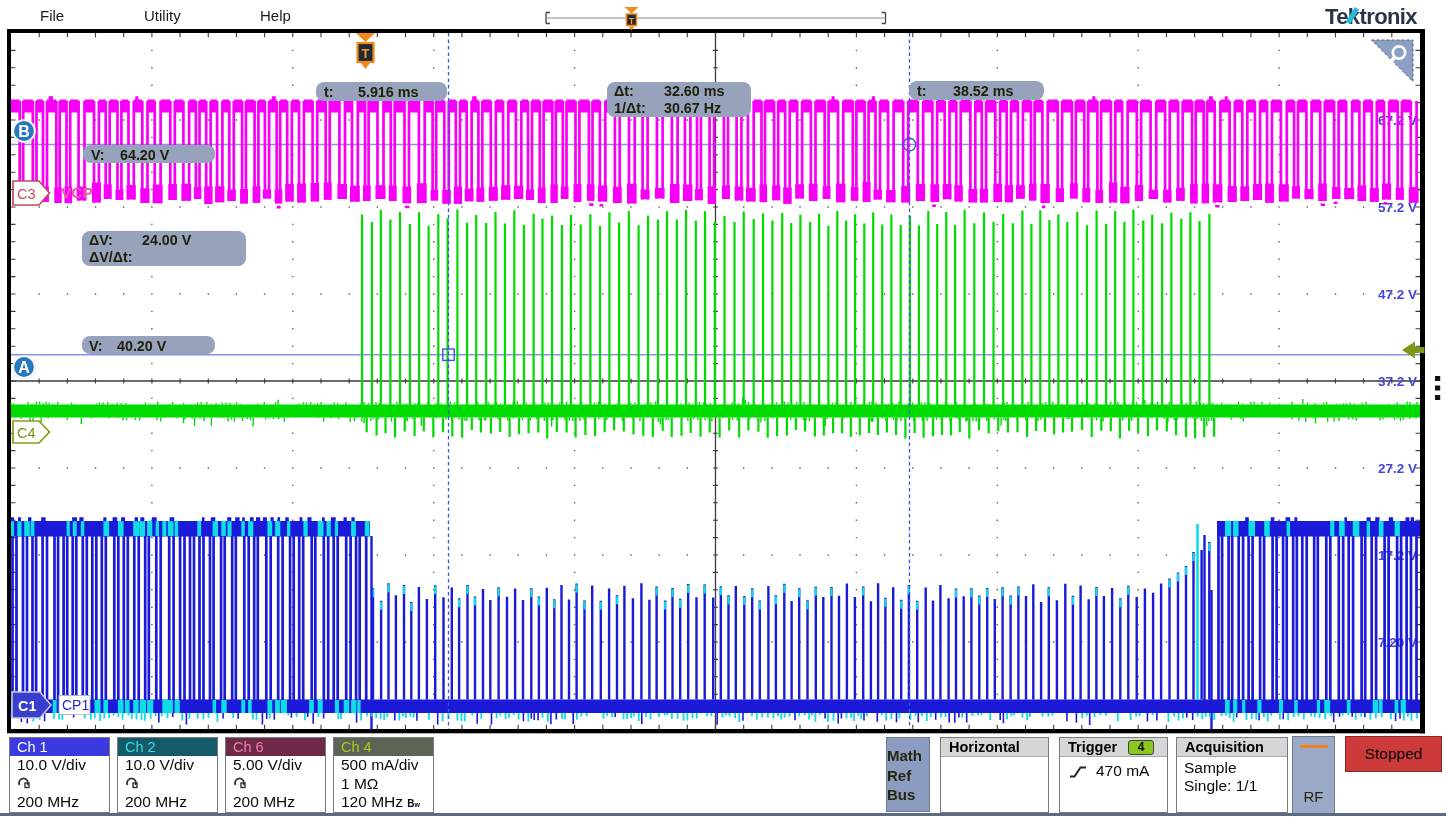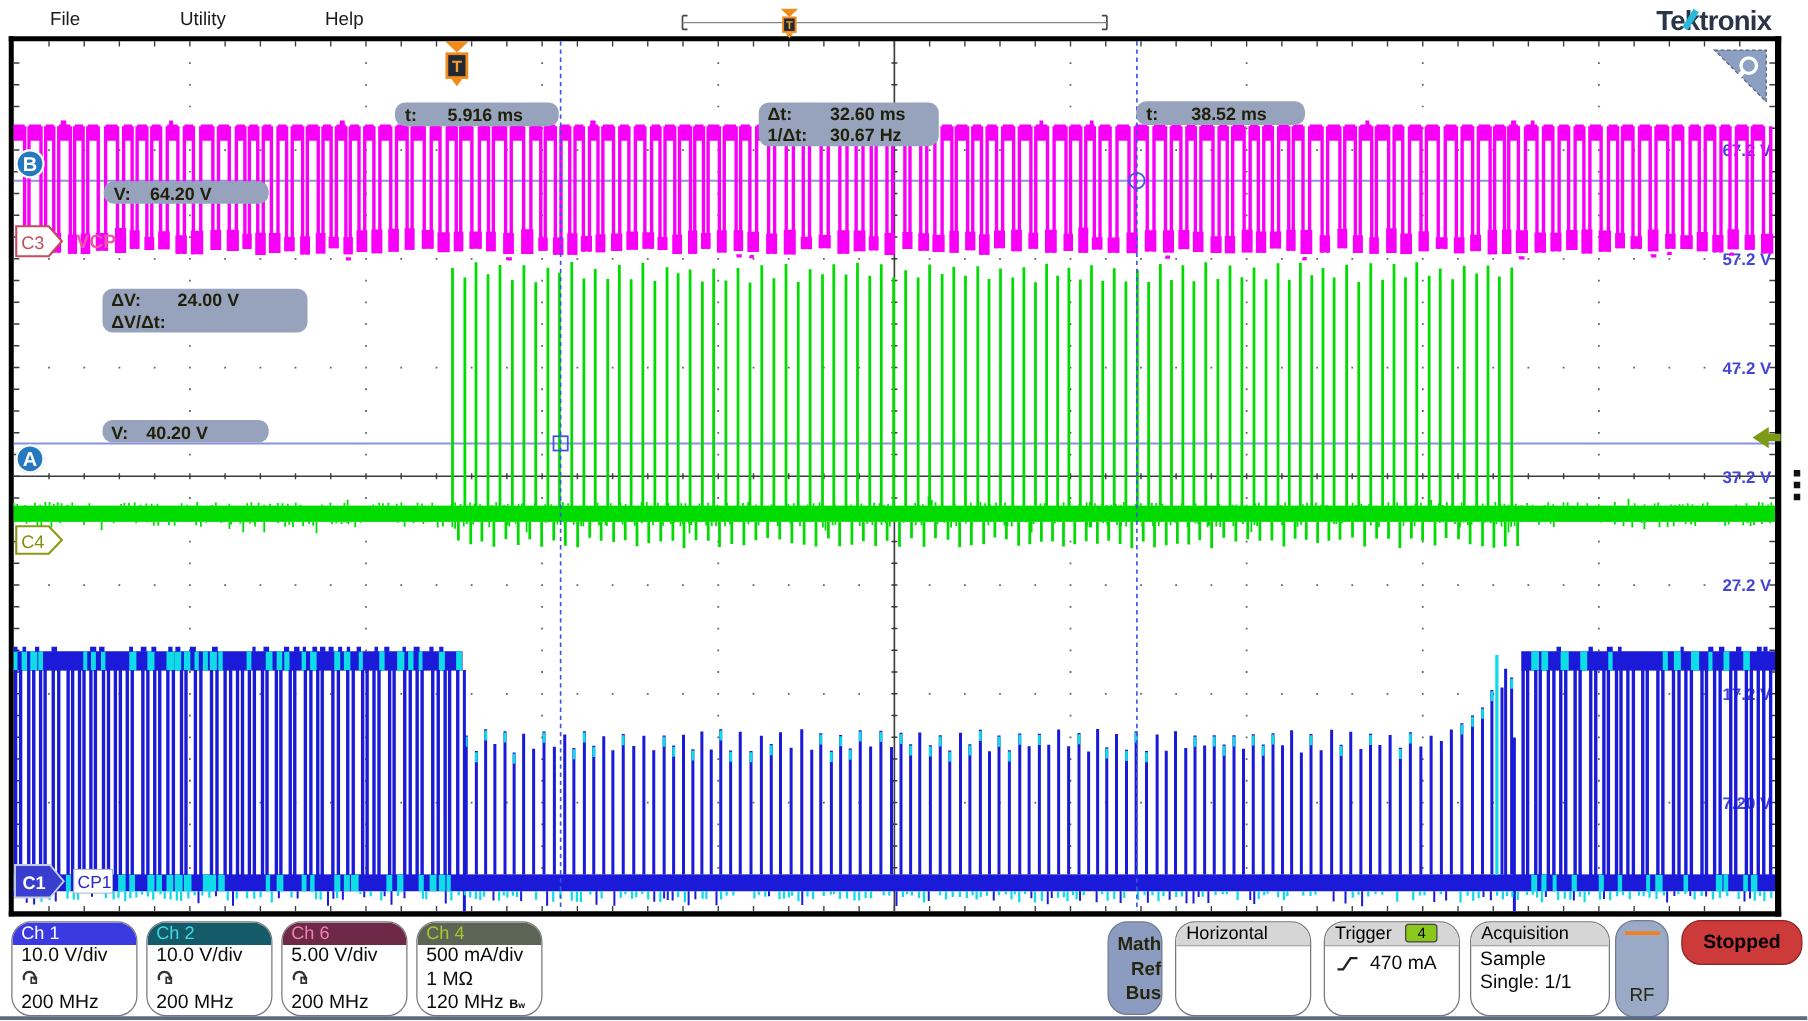--- a/index.html
+++ b/index.html
@@ -1,20 +1,20 @@
 <!DOCTYPE html>
 <html><head><meta charset="utf-8"><style>
 html,body{margin:0;padding:0;background:#fff;width:1446px;height:817px;overflow:hidden}
 body{font-family:"Liberation Sans",sans-serif;position:relative}
 .abs{position:absolute}
 .menu{font-size:15px;color:#1a1a1a;top:7px}
-.box{position:absolute;border:1.3px solid #7a7a7a;border-radius:16px;background:#fff;box-sizing:border-box;overflow:hidden}
+.box{position:absolute;border:1.3px solid #7a7a7a;border-radius:0;background:#fff;box-sizing:border-box;overflow:hidden}
 .hdr{height:18px;font-size:14.5px;line-height:18px;padding-left:7px}
 .bodyln{font-size:15.5px;color:#0a0a0a;padding-left:7px;line-height:18.5px}
-.ghdr{height:18px;background:#d6d6d6;font-size:14.5px;font-weight:normal;color:#000;line-height:18px;padding-left:8px;border-bottom:1px solid #aaa}
+.ghdr{height:18px;background:#d6d6d6;font-size:14.5px;font-weight:bold;color:#000;line-height:18px;padding-left:8px;border-bottom:1px solid #aaa}
 </style></head>
 <body>
 <svg class="abs" style="left:0;top:0" width="1446" height="817" viewBox="0 0 1446 817" font-family="Liberation Sans,sans-serif">
 <rect x="0" y="0" width="1446" height="817" fill="#ffffff"></rect>
 <rect x="7" y="29" width="1418" height="704" fill="#ffffff"></rect>
 <rect x="7.0" y="29.0" width="1418.0" height="4.0" fill="#000"></rect>
 <rect x="7.0" y="729.0" width="1418.0" height="4.3" fill="#000"></rect>
 <rect x="7.0" y="29.0" width="4.0" height="704.0" fill="#000"></rect>
 <rect x="1420.0" y="29.0" width="5.0" height="704.3" fill="#000"></rect>
 <path d="M151.2 50.4h1.4M151.2 67.8h1.4M151.2 85.2h1.4M151.2 102.6h1.4M151.2 120.0h1.4M151.2 137.4h1.4M151.2 154.8h1.4M151.2 172.2h1.4M151.2 189.6h1.4M151.2 207.0h1.4M151.2 224.4h1.4M151.2 241.8h1.4M151.2 259.2h1.4M151.2 276.6h1.4M151.2 294.0h1.4M151.2 311.4h1.4M151.2 328.8h1.4M151.2 346.2h1.4M151.2 363.6h1.4M151.2 381.0h1.4M151.2 398.4h1.4M151.2 415.8h1.4M151.2 433.2h1.4M151.2 450.6h1.4M151.2 468.0h1.4M151.2 485.4h1.4M151.2 502.8h1.4M151.2 520.2h1.4M151.2 537.6h1.4M151.2 555.0h1.4M151.2 572.4h1.4M151.2 589.8h1.4M151.2 607.2h1.4M151.2 624.6h1.4M151.2 642.0h1.4M151.2 659.4h1.4M151.2 676.8h1.4M151.2 694.2h1.4M151.2 711.6h1.4M292.1 50.4h1.4M292.1 67.8h1.4M292.1 85.2h1.4M292.1 102.6h1.4M292.1 120.0h1.4M292.1 137.4h1.4M292.1 154.8h1.4M292.1 172.2h1.4M292.1 189.6h1.4M292.1 207.0h1.4M292.1 224.4h1.4M292.1 241.8h1.4M292.1 259.2h1.4M292.1 276.6h1.4M292.1 294.0h1.4M292.1 311.4h1.4M292.1 328.8h1.4M292.1 346.2h1.4M292.1 363.6h1.4M292.1 381.0h1.4M292.1 398.4h1.4M292.1 415.8h1.4M292.1 433.2h1.4M292.1 450.6h1.4M292.1 468.0h1.4M292.1 485.4h1.4M292.1 502.8h1.4M292.1 520.2h1.4M292.1 537.6h1.4M292.1 555.0h1.4M292.1 572.4h1.4M292.1 589.8h1.4M292.1 607.2h1.4M292.1 624.6h1.4M292.1 642.0h1.4M292.1 659.4h1.4M292.1 676.8h1.4M292.1 694.2h1.4M292.1 711.6h1.4M433.0 50.4h1.4M433.0 67.8h1.4M433.0 85.2h1.4M433.0 102.6h1.4M433.0 120.0h1.4M433.0 137.4h1.4M433.0 154.8h1.4M433.0 172.2h1.4M433.0 189.6h1.4M433.0 207.0h1.4M433.0 224.4h1.4M433.0 241.8h1.4M433.0 259.2h1.4M433.0 276.6h1.4M433.0 294.0h1.4M433.0 311.4h1.4M433.0 328.8h1.4M433.0 346.2h1.4M433.0 363.6h1.4M433.0 381.0h1.4M433.0 398.4h1.4M433.0 415.8h1.4M433.0 433.2h1.4M433.0 450.6h1.4M433.0 468.0h1.4M433.0 485.4h1.4M433.0 502.8h1.4M433.0 520.2h1.4M433.0 537.6h1.4M433.0 555.0h1.4M433.0 572.4h1.4M433.0 589.8h1.4M433.0 607.2h1.4M433.0 624.6h1.4M433.0 642.0h1.4M433.0 659.4h1.4M433.0 676.8h1.4M433.0 694.2h1.4M433.0 711.6h1.4M573.9 50.4h1.4M573.9 67.8h1.4M573.9 85.2h1.4M573.9 102.6h1.4M573.9 120.0h1.4M573.9 137.4h1.4M573.9 154.8h1.4M573.9 172.2h1.4M573.9 189.6h1.4M573.9 207.0h1.4M573.9 224.4h1.4M573.9 241.8h1.4M573.9 259.2h1.4M573.9 276.6h1.4M573.9 294.0h1.4M573.9 311.4h1.4M573.9 328.8h1.4M573.9 346.2h1.4M573.9 363.6h1.4M573.9 381.0h1.4M573.9 398.4h1.4M573.9 415.8h1.4M573.9 433.2h1.4M573.9 450.6h1.4M573.9 468.0h1.4M573.9 485.4h1.4M573.9 502.8h1.4M573.9 520.2h1.4M573.9 537.6h1.4M573.9 555.0h1.4M573.9 572.4h1.4M573.9 589.8h1.4M573.9 607.2h1.4M573.9 624.6h1.4M573.9 642.0h1.4M573.9 659.4h1.4M573.9 676.8h1.4M573.9 694.2h1.4M573.9 711.6h1.4M714.8 50.4h1.4M714.8 67.8h1.4M714.8 85.2h1.4M714.8 102.6h1.4M714.8 120.0h1.4M714.8 137.4h1.4M714.8 154.8h1.4M714.8 172.2h1.4M714.8 189.6h1.4M714.8 207.0h1.4M714.8 224.4h1.4M714.8 241.8h1.4M714.8 259.2h1.4M714.8 276.6h1.4M714.8 294.0h1.4M714.8 311.4h1.4M714.8 328.8h1.4M714.8 346.2h1.4M714.8 363.6h1.4M714.8 381.0h1.4M714.8 398.4h1.4M714.8 415.8h1.4M714.8 433.2h1.4M714.8 450.6h1.4M714.8 468.0h1.4M714.8 485.4h1.4M714.8 502.8h1.4M714.8 520.2h1.4M714.8 537.6h1.4M714.8 555.0h1.4M714.8 572.4h1.4M714.8 589.8h1.4M714.8 607.2h1.4M714.8 624.6h1.4M714.8 642.0h1.4M714.8 659.4h1.4M714.8 676.8h1.4M714.8 694.2h1.4M714.8 711.6h1.4M855.7 50.4h1.4M855.7 67.8h1.4M855.7 85.2h1.4M855.7 102.6h1.4M855.7 120.0h1.4M855.7 137.4h1.4M855.7 154.8h1.4M855.7 172.2h1.4M855.7 189.6h1.4M855.7 207.0h1.4M855.7 224.4h1.4M855.7 241.8h1.4M855.7 259.2h1.4M855.7 276.6h1.4M855.7 294.0h1.4M855.7 311.4h1.4M855.7 328.8h1.4M855.7 346.2h1.4M855.7 363.6h1.4M855.7 381.0h1.4M855.7 398.4h1.4M855.7 415.8h1.4M855.7 433.2h1.4M855.7 450.6h1.4M855.7 468.0h1.4M855.7 485.4h1.4M855.7 502.8h1.4M855.7 520.2h1.4M855.7 537.6h1.4M855.7 555.0h1.4M855.7 572.4h1.4M855.7 589.8h1.4M855.7 607.2h1.4M855.7 624.6h1.4M855.7 642.0h1.4M855.7 659.4h1.4M855.7 676.8h1.4M855.7 694.2h1.4M855.7 711.6h1.4M996.6 50.4h1.4M996.6 67.8h1.4M996.6 85.2h1.4M996.6 102.6h1.4M996.6 120.0h1.4M996.6 137.4h1.4M996.6 154.8h1.4M996.6 172.2h1.4M996.6 189.6h1.4M996.6 207.0h1.4M996.6 224.4h1.4M996.6 241.8h1.4M996.6 259.2h1.4M996.6 276.6h1.4M996.6 294.0h1.4M996.6 311.4h1.4M996.6 328.8h1.4M996.6 346.2h1.4M996.6 363.6h1.4M996.6 381.0h1.4M996.6 398.4h1.4M996.6 415.8h1.4M996.6 433.2h1.4M996.6 450.6h1.4M996.6 468.0h1.4M996.6 485.4h1.4M996.6 502.8h1.4M996.6 520.2h1.4M996.6 537.6h1.4M996.6 555.0h1.4M996.6 572.4h1.4M996.6 589.8h1.4M996.6 607.2h1.4M996.6 624.6h1.4M996.6 642.0h1.4M996.6 659.4h1.4M996.6 676.8h1.4M996.6 694.2h1.4M996.6 711.6h1.4M1137.5 50.4h1.4M1137.5 67.8h1.4M1137.5 85.2h1.4M1137.5 102.6h1.4M1137.5 120.0h1.4M1137.5 137.4h1.4M1137.5 154.8h1.4M1137.5 172.2h1.4M1137.5 189.6h1.4M1137.5 207.0h1.4M1137.5 224.4h1.4M1137.5 241.8h1.4M1137.5 259.2h1.4M1137.5 276.6h1.4M1137.5 294.0h1.4M1137.5 311.4h1.4M1137.5 328.8h1.4M1137.5 346.2h1.4M1137.5 363.6h1.4M1137.5 381.0h1.4M1137.5 398.4h1.4M1137.5 415.8h1.4M1137.5 433.2h1.4M1137.5 450.6h1.4M1137.5 468.0h1.4M1137.5 485.4h1.4M1137.5 502.8h1.4M1137.5 520.2h1.4M1137.5 537.6h1.4M1137.5 555.0h1.4M1137.5 572.4h1.4M1137.5 589.8h1.4M1137.5 607.2h1.4M1137.5 624.6h1.4M1137.5 642.0h1.4M1137.5 659.4h1.4M1137.5 676.8h1.4M1137.5 694.2h1.4M1137.5 711.6h1.4M1278.4 50.4h1.4M1278.4 67.8h1.4M1278.4 85.2h1.4M1278.4 102.6h1.4M1278.4 120.0h1.4M1278.4 137.4h1.4M1278.4 154.8h1.4M1278.4 172.2h1.4M1278.4 189.6h1.4M1278.4 207.0h1.4M1278.4 224.4h1.4M1278.4 241.8h1.4M1278.4 259.2h1.4M1278.4 276.6h1.4M1278.4 294.0h1.4M1278.4 311.4h1.4M1278.4 328.8h1.4M1278.4 346.2h1.4M1278.4 363.6h1.4M1278.4 381.0h1.4M1278.4 398.4h1.4M1278.4 415.8h1.4M1278.4 433.2h1.4M1278.4 450.6h1.4M1278.4 468.0h1.4M1278.4 485.4h1.4M1278.4 502.8h1.4M1278.4 520.2h1.4M1278.4 537.6h1.4M1278.4 555.0h1.4M1278.4 572.4h1.4M1278.4 589.8h1.4M1278.4 607.2h1.4M1278.4 624.6h1.4M1278.4 642.0h1.4M1278.4 659.4h1.4M1278.4 676.8h1.4M1278.4 694.2h1.4M1278.4 711.6h1.4M38.5 120.0h1.4M66.7 120.0h1.4M94.8 120.0h1.4M123.0 120.0h1.4M151.2 120.0h1.4M179.4 120.0h1.4M207.6 120.0h1.4M235.7 120.0h1.4M263.9 120.0h1.4M292.1 120.0h1.4M320.3 120.0h1.4M348.5 120.0h1.4M376.6 120.0h1.4M404.8 120.0h1.4M433.0 120.0h1.4M461.2 120.0h1.4M489.4 120.0h1.4M517.5 120.0h1.4M545.7 120.0h1.4M573.9 120.0h1.4M602.1 120.0h1.4M630.3 120.0h1.4M658.4 120.0h1.4M686.6 120.0h1.4M714.8 120.0h1.4M743.0 120.0h1.4M771.2 120.0h1.4M799.3 120.0h1.4M827.5 120.0h1.4M855.7 120.0h1.4M883.9 120.0h1.4M912.1 120.0h1.4M940.2 120.0h1.4M968.4 120.0h1.4M996.6 120.0h1.4M1024.8 120.0h1.4M1053.0 120.0h1.4M1081.1 120.0h1.4M1109.3 120.0h1.4M1137.5 120.0h1.4M1165.7 120.0h1.4M1193.9 120.0h1.4M1222.0 120.0h1.4M1250.2 120.0h1.4M1278.4 120.0h1.4M1306.6 120.0h1.4M1334.8 120.0h1.4M1362.9 120.0h1.4M1391.1 120.0h1.4M38.5 207.0h1.4M66.7 207.0h1.4M94.8 207.0h1.4M123.0 207.0h1.4M151.2 207.0h1.4M179.4 207.0h1.4M207.6 207.0h1.4M235.7 207.0h1.4M263.9 207.0h1.4M292.1 207.0h1.4M320.3 207.0h1.4M348.5 207.0h1.4M376.6 207.0h1.4M404.8 207.0h1.4M433.0 207.0h1.4M461.2 207.0h1.4M489.4 207.0h1.4M517.5 207.0h1.4M545.7 207.0h1.4M573.9 207.0h1.4M602.1 207.0h1.4M630.3 207.0h1.4M658.4 207.0h1.4M686.6 207.0h1.4M714.8 207.0h1.4M743.0 207.0h1.4M771.2 207.0h1.4M799.3 207.0h1.4M827.5 207.0h1.4M855.7 207.0h1.4M883.9 207.0h1.4M912.1 207.0h1.4M940.2 207.0h1.4M968.4 207.0h1.4M996.6 207.0h1.4M1024.8 207.0h1.4M1053.0 207.0h1.4M1081.1 207.0h1.4M1109.3 207.0h1.4M1137.5 207.0h1.4M1165.7 207.0h1.4M1193.9 207.0h1.4M1222.0 207.0h1.4M1250.2 207.0h1.4M1278.4 207.0h1.4M1306.6 207.0h1.4M1334.8 207.0h1.4M1362.9 207.0h1.4M1391.1 207.0h1.4M38.5 294.0h1.4M66.7 294.0h1.4M94.8 294.0h1.4M123.0 294.0h1.4M151.2 294.0h1.4M179.4 294.0h1.4M207.6 294.0h1.4M235.7 294.0h1.4M263.9 294.0h1.4M292.1 294.0h1.4M320.3 294.0h1.4M348.5 294.0h1.4M376.6 294.0h1.4M404.8 294.0h1.4M433.0 294.0h1.4M461.2 294.0h1.4M489.4 294.0h1.4M517.5 294.0h1.4M545.7 294.0h1.4M573.9 294.0h1.4M602.1 294.0h1.4M630.3 294.0h1.4M658.4 294.0h1.4M686.6 294.0h1.4M714.8 294.0h1.4M743.0 294.0h1.4M771.2 294.0h1.4M799.3 294.0h1.4M827.5 294.0h1.4M855.7 294.0h1.4M883.9 294.0h1.4M912.1 294.0h1.4M940.2 294.0h1.4M968.4 294.0h1.4M996.6 294.0h1.4M1024.8 294.0h1.4M1053.0 294.0h1.4M1081.1 294.0h1.4M1109.3 294.0h1.4M1137.5 294.0h1.4M1165.7 294.0h1.4M1193.9 294.0h1.4M1222.0 294.0h1.4M1250.2 294.0h1.4M1278.4 294.0h1.4M1306.6 294.0h1.4M1334.8 294.0h1.4M1362.9 294.0h1.4M1391.1 294.0h1.4M38.5 381.0h1.4M66.7 381.0h1.4M94.8 381.0h1.4M123.0 381.0h1.4M151.2 381.0h1.4M179.4 381.0h1.4M207.6 381.0h1.4M235.7 381.0h1.4M263.9 381.0h1.4M292.1 381.0h1.4M320.3 381.0h1.4M348.5 381.0h1.4M376.6 381.0h1.4M404.8 381.0h1.4M433.0 381.0h1.4M461.2 381.0h1.4M489.4 381.0h1.4M517.5 381.0h1.4M545.7 381.0h1.4M573.9 381.0h1.4M602.1 381.0h1.4M630.3 381.0h1.4M658.4 381.0h1.4M686.6 381.0h1.4M714.8 381.0h1.4M743.0 381.0h1.4M771.2 381.0h1.4M799.3 381.0h1.4M827.5 381.0h1.4M855.7 381.0h1.4M883.9 381.0h1.4M912.1 381.0h1.4M940.2 381.0h1.4M968.4 381.0h1.4M996.6 381.0h1.4M1024.8 381.0h1.4M1053.0 381.0h1.4M1081.1 381.0h1.4M1109.3 381.0h1.4M1137.5 381.0h1.4M1165.7 381.0h1.4M1193.9 381.0h1.4M1222.0 381.0h1.4M1250.2 381.0h1.4M1278.4 381.0h1.4M1306.6 381.0h1.4M1334.8 381.0h1.4M1362.9 381.0h1.4M1391.1 381.0h1.4M38.5 468.0h1.4M66.7 468.0h1.4M94.8 468.0h1.4M123.0 468.0h1.4M151.2 468.0h1.4M179.4 468.0h1.4M207.6 468.0h1.4M235.7 468.0h1.4M263.9 468.0h1.4M292.1 468.0h1.4M320.3 468.0h1.4M348.5 468.0h1.4M376.6 468.0h1.4M404.8 468.0h1.4M433.0 468.0h1.4M461.2 468.0h1.4M489.4 468.0h1.4M517.5 468.0h1.4M545.7 468.0h1.4M573.9 468.0h1.4M602.1 468.0h1.4M630.3 468.0h1.4M658.4 468.0h1.4M686.6 468.0h1.4M714.8 468.0h1.4M743.0 468.0h1.4M771.2 468.0h1.4M799.3 468.0h1.4M827.5 468.0h1.4M855.7 468.0h1.4M883.9 468.0h1.4M912.1 468.0h1.4M940.2 468.0h1.4M968.4 468.0h1.4M996.6 468.0h1.4M1024.8 468.0h1.4M1053.0 468.0h1.4M1081.1 468.0h1.4M1109.3 468.0h1.4M1137.5 468.0h1.4M1165.7 468.0h1.4M1193.9 468.0h1.4M1222.0 468.0h1.4M1250.2 468.0h1.4M1278.4 468.0h1.4M1306.6 468.0h1.4M1334.8 468.0h1.4M1362.9 468.0h1.4M1391.1 468.0h1.4M38.5 555.0h1.4M66.7 555.0h1.4M94.8 555.0h1.4M123.0 555.0h1.4M151.2 555.0h1.4M179.4 555.0h1.4M207.6 555.0h1.4M235.7 555.0h1.4M263.9 555.0h1.4M292.1 555.0h1.4M320.3 555.0h1.4M348.5 555.0h1.4M376.6 555.0h1.4M404.8 555.0h1.4M433.0 555.0h1.4M461.2 555.0h1.4M489.4 555.0h1.4M517.5 555.0h1.4M545.7 555.0h1.4M573.9 555.0h1.4M602.1 555.0h1.4M630.3 555.0h1.4M658.4 555.0h1.4M686.6 555.0h1.4M714.8 555.0h1.4M743.0 555.0h1.4M771.2 555.0h1.4M799.3 555.0h1.4M827.5 555.0h1.4M855.7 555.0h1.4M883.9 555.0h1.4M912.1 555.0h1.4M940.2 555.0h1.4M968.4 555.0h1.4M996.6 555.0h1.4M1024.8 555.0h1.4M1053.0 555.0h1.4M1081.1 555.0h1.4M1109.3 555.0h1.4M1137.5 555.0h1.4M1165.7 555.0h1.4M1193.9 555.0h1.4M1222.0 555.0h1.4M1250.2 555.0h1.4M1278.4 555.0h1.4M1306.6 555.0h1.4M1334.8 555.0h1.4M1362.9 555.0h1.4M1391.1 555.0h1.4M38.5 642.0h1.4M66.7 642.0h1.4M94.8 642.0h1.4M123.0 642.0h1.4M151.2 642.0h1.4M179.4 642.0h1.4M207.6 642.0h1.4M235.7 642.0h1.4M263.9 642.0h1.4M292.1 642.0h1.4M320.3 642.0h1.4M348.5 642.0h1.4M376.6 642.0h1.4M404.8 642.0h1.4M433.0 642.0h1.4M461.2 642.0h1.4M489.4 642.0h1.4M517.5 642.0h1.4M545.7 642.0h1.4M573.9 642.0h1.4M602.1 642.0h1.4M630.3 642.0h1.4M658.4 642.0h1.4M686.6 642.0h1.4M714.8 642.0h1.4M743.0 642.0h1.4M771.2 642.0h1.4M799.3 642.0h1.4M827.5 642.0h1.4M855.7 642.0h1.4M883.9 642.0h1.4M912.1 642.0h1.4M940.2 642.0h1.4M968.4 642.0h1.4M996.6 642.0h1.4M1024.8 642.0h1.4M1053.0 642.0h1.4M1081.1 642.0h1.4M1109.3 642.0h1.4M1137.5 642.0h1.4M1165.7 642.0h1.4M1193.9 642.0h1.4M1222.0 642.0h1.4M1250.2 642.0h1.4M1278.4 642.0h1.4M1306.6 642.0h1.4M1334.8 642.0h1.4M1362.9 642.0h1.4M1391.1 642.0h1.4" stroke="#63635a" stroke-width="1.4" fill="none"></path>
@@ -134,32 +134,32 @@
         <rect x="8" y="7" width="4" height="4.5" fill="none" stroke="#333" stroke-width="1.4"></rect>
       </svg></div>
     <div class="bodyln">200 MHz</div>
   </div>
 <div class="box" style="left:333px;top:737px;width:101px;height:76px">
     <div class="hdr" style="background:#5c6456;color:#a8c828">Ch 4</div>
     <div class="bodyln">500 mA/div</div>
     <div class="bodyln">1 MΩ</div>
     <div class="bodyln">120 MHz <span style="font-size:10px;font-weight:bold">B<span style="font-size:7px">w</span></span></div>
   </div>
-<div class="box" style="left:886px;top:737px;width:44px;height:75px;background:#8b9cc0;border-color:#707a90;text-align:right;font-size:15px;font-weight:bold;color:#26260f;line-height:19.5px;padding-top:8px">Math<br>Ref<br>Bus</div>
+<div class="box" style="left:886px;top:737px;width:44px;height:75px;background:#8b9cc0;border-color:#707a90;text-align:left;font-size:15px;font-weight:bold;color:#26260f;line-height:19.5px;padding-top:8px">Math<br>Ref<br>Bus</div>
 <div class="box" style="left:940px;top:737px;width:109px;height:76px">
     <div class="ghdr">Horizontal</div>
   </div>
 <div class="box" style="left:1059px;top:737px;width:109px;height:76px">
     <div class="ghdr">Trigger<span style="display:inline-block;margin-left:11px;width:24px;height:13px;background:#8ac81e;border:1px solid #444;border-radius:3px;font-size:12px;line-height:13px;text-align:center;color:#000;vertical-align:1px">4</span></div>
     <div style="padding:5px 0 0 9px"><svg width="18" height="14" viewBox="0 0 18 14">
         <path d="M1 11.5h4.5l6-9H17" fill="none" stroke="#222" stroke-width="1.9"></path>
       </svg><span style="font-size:15.5px;color:#0a0a0a;margin-left:9px;vertical-align:3px">470 mA</span></div>
   </div>
 <div class="box" style="left:1176px;top:737px;width:112px;height:76px">
     <div class="ghdr">Acquisition</div>
     <div class="bodyln" style="line-height:18px;padding-top:2px">Sample<br>Single: 1/1</div>
   </div>
 <div class="box" style="left:1292px;top:736px;width:43px;height:78px;background:#9aaac6;border-color:#707a90">
     <div style="margin:8px auto 0;width:28px;height:3px;background:#f08020"></div>
     <div style="text-align:center;margin-top:40px;font-size:15px;color:#26260f">RF</div>
   </div>
-<div class="box" style="left:1345px;top:736px;width:97px;height:36px;background:#cc3a3a;border-color:#8a2525;text-align:center;font-size:15.5px;font-weight:bold;color:#000;line-height:34px">Stopped</div>
+<div class="box" style="left:1345px;top:736px;width:97px;height:36px;background:#cc3a3a;border-color:#8a2525;text-align:center;font-size:15.5px;font-weight:normal;color:#000;line-height:34px">Stopped</div>
 <div class="abs" style="left:0;top:812.5px;width:1446px;height:3px;background:#5c6a84"></div>
 
 </body></html>

